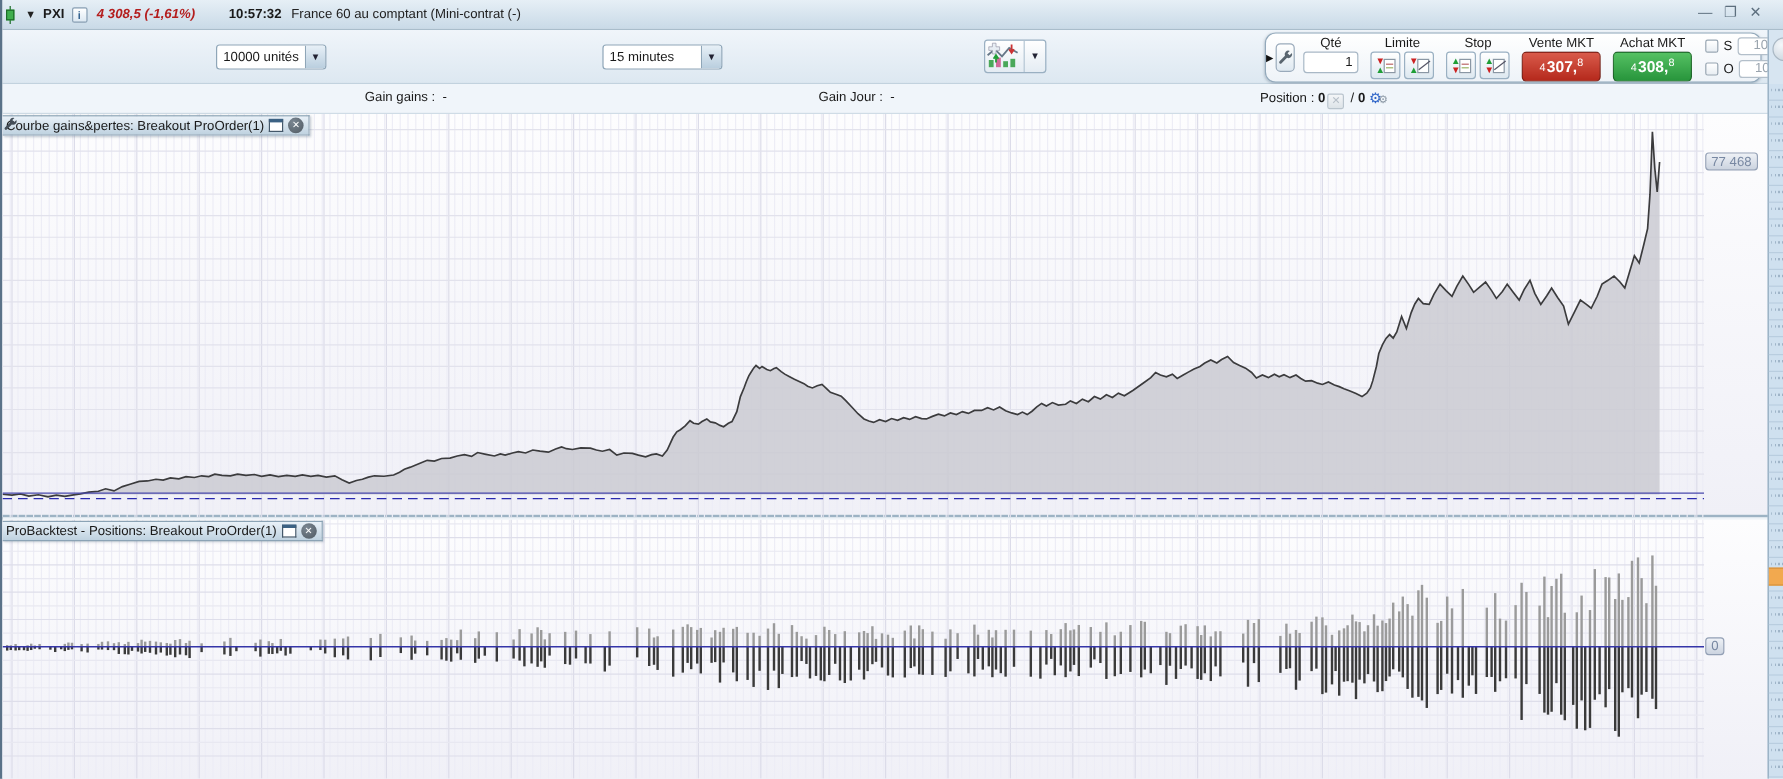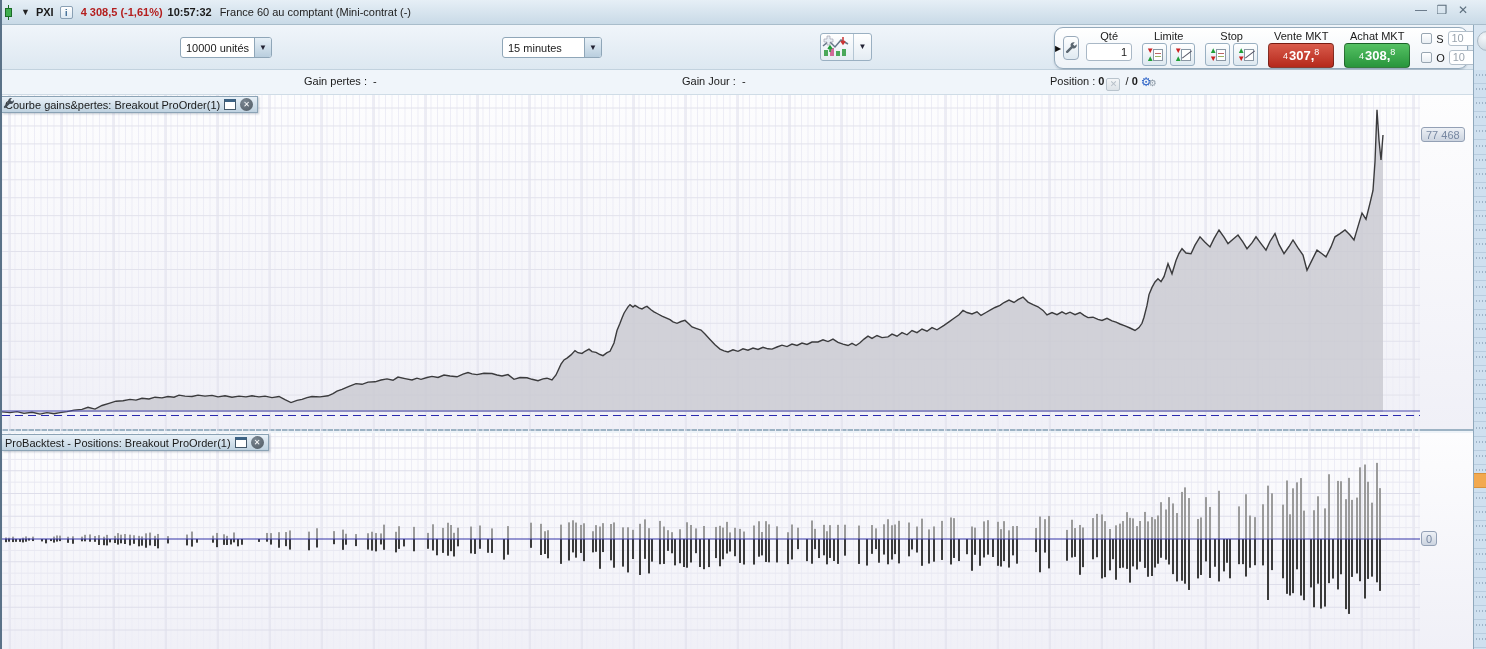--- a/index.html
+++ b/index.html
@@ -11,21 +11,21 @@
   .titlebar { position:absolute; left:0; top:0; width:1486px; height:25px;
     background:linear-gradient(#e6eff6,#c9dae7); border-bottom:1px solid #a9bdcb;
     display:flex; align-items:center; }
   .candle { width:9px; height:15px; position:relative; margin-left:2px; }
   .candle .body { position:absolute; left:1px; top:3px; width:7px; height:9px; background:#3fae4e; border:1px solid #1c6b28; }
   .candle .wick { position:absolute; left:4px; top:0; width:1px; height:15px; background:#1c6b28; }
   .tb-caret { color:#222; font-size:9px; margin:0 6px 0 8px; }
   .tb-sym { font-weight:bold; margin-right:6px; }
   .info-box { width:13px; height:13px; border:1px solid #8aa0b4; background:linear-gradient(#fff,#dce8f2);
     color:#33628f; font-size:9px; font-weight:bold; text-align:center; line-height:12px; border-radius:2px; margin-right:8px;}
-  .tb-price { color:#b41e1e; font-weight:bold; margin-right:5px; }
+  .tb-price { color:#b41e1e; font-weight:bold; margin-right:28px;font-style:italic; }
   .tb-time { font-weight:bold; margin-right:8px; }
   .tb-desc { color:#222; }
   .win-controls { position:absolute; right:18px; top:3px; display:flex; gap:7px; color:#5d6f7e; font-size:12px; }
   .win-controls span { width:14px; text-align:center; cursor:default; }
 
   
   .toolbar { position:absolute; left:0; top:25px; width:1486px; height:45px;
     background:linear-gradient(#f0f5fa,#dde8f1); border-bottom:1px solid #c2d2de; }
   .dropdown { position:absolute; height:21px; background:#fff; border:1px solid #8fa6b8; border-radius:3px;
     display:flex; align-items:center; }
@@ -62,21 +62,21 @@
     justify-content:center; padding-top:1px; border:1px solid rgba(0,0,0,.35); }
   .mkt-btn .pfx { font-size:9px; margin-right:1px; align-self:center; }
   .mkt-btn .big { font-size:13px; font-weight:bold; line-height:22px; }
   .mkt-btn .sup { font-size:9px; align-self:flex-start; margin-top:2px; }
   .sell { background:linear-gradient(#d95b4b,#b5291c); }
   .buy  { background:linear-gradient(#55c163,#28953c); }
   .so-col { display:flex; flex-direction:column; justify-content:space-between; padding:3px 2px 3px 6px; }
   .so-row { display:flex; align-items:center; gap:4px; }
   .checkbox { width:11px; height:11px; border:1px solid #98a6b2; background:linear-gradient(#fff,#e8eef3); border-radius:2px; }
   .so-input { width:30px; height:15px; border:1px solid #b3bfca; border-radius:3px; background:#fff;
-    color:#9aa4ae; text-align:left; padding:0 3px; line-height:13px; }
+    color:#9aa4ae; text-align:right; padding:0 3px; line-height:13px; }
 
   
   .inforow { position:absolute; left:0; top:70px; width:1486px; height:25px; background:#f0f5fa;
     border-bottom:1px solid #cfdce6; }
   .inforow .lbl { position:absolute; top:5px; }
   .pos-icon { display:inline-block; width:14px; height:13px; border:1px solid #b9c4cd; border-radius:2px;
     background:linear-gradient(#f4f6f8,#dde3e8); color:#b6bfc8; font-size:9px; text-align:center; line-height:11px;
     vertical-align:-2px; margin:0 2px; }
   .gear-ic { color:#2e64c8; font-size:12px; vertical-align:-1px; }
   .gear-ic .g2 { color:#8a97a4; font-size:9px; margin-left:-3px; }
@@ -224,21 +224,21 @@
         <span class="checkbox"></span>
         <span>O</span>
         <span class="so-input">10</span>
       </span>
     </div>
   </div>
 </div>
 
 <div class="inforow">
   <span class="lbl" style="left:302px;">
-    <span>Gain pertes :</span>&nbsp;&nbsp;<span>-</span>
+    <span>Gain gains :</span>&nbsp;&nbsp;<span>-</span>
   </span>
   <span class="lbl" style="left:680px;">
     <span>Gain Jour :</span>&nbsp;&nbsp;<span>-</span>
   </span>
   <span class="lbl" style="left:1048px;">
     <span>Position :</span>
     <b>0</b><span class="pos-icon">✕</span>
     <span>/</span>
     <b>0</b>
     <span class="gear-ic">⚙<span class="g2">⚙</span></span>

